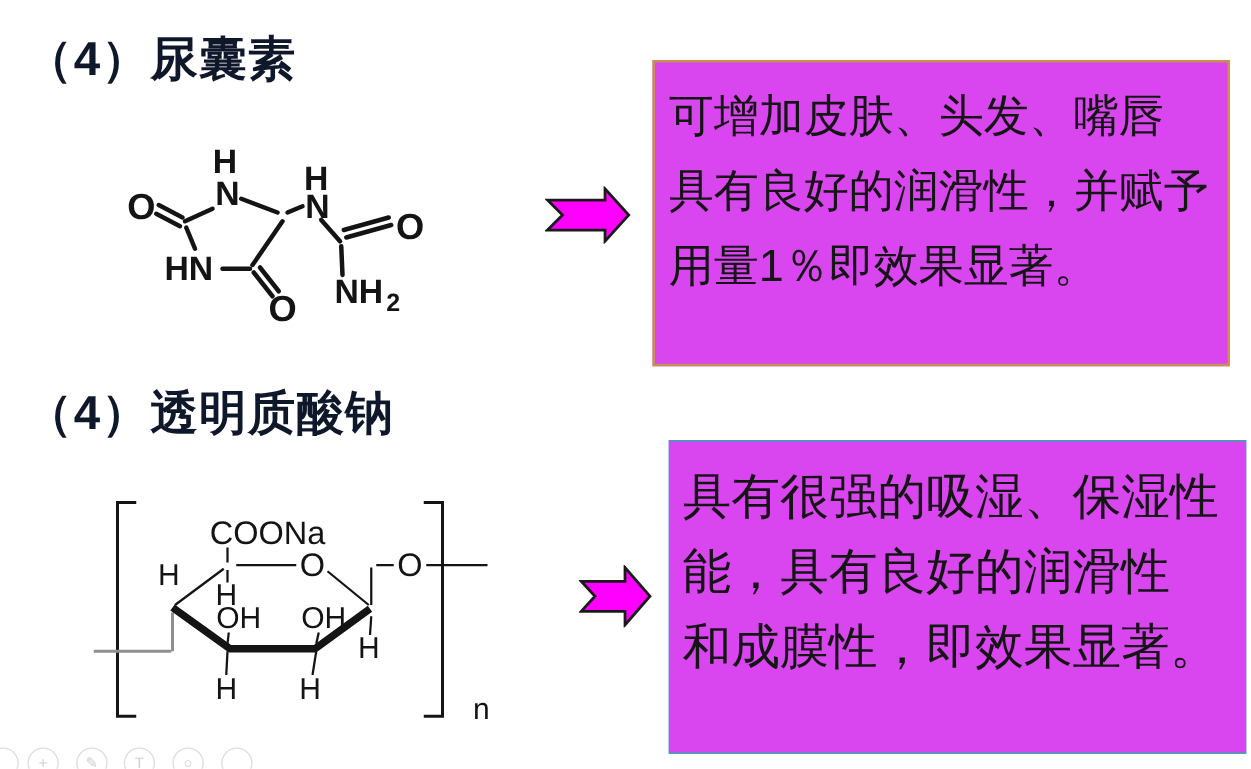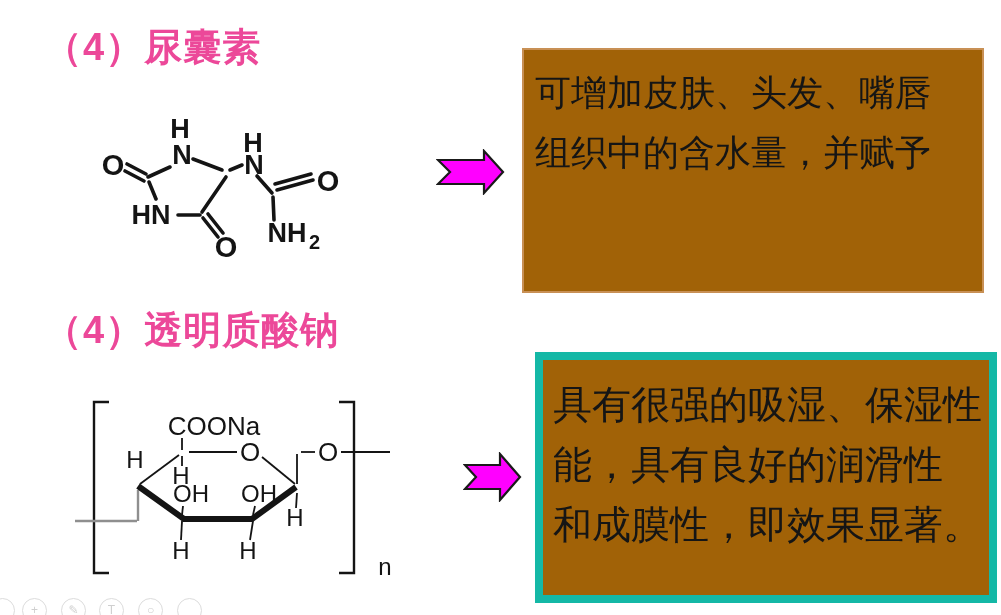--- a/index.html
+++ b/index.html
@@ -2,39 +2,39 @@
 <html><head>
 <meta charset="utf-8">
 <style>
   html,body{margin:0;padding:0;}
   body{
     width:1001px;height:615px;position:relative;overflow:hidden;
     background:#ffffff;
     font-family:"Liberation Sans",sans-serif;
   }
   .sec-title{
-    position:absolute;left:44px;
-    font-size:38px;font-weight:bold;color:#ec4899;
+    position:absolute;left:20px;
+    font-size:38px;font-weight:bold;color:#0f172a;
     letter-spacing:1px;white-space:nowrap;
   }
   #title-1{top:22px;}
   #title-2{top:305px;}
   .note-box{
-    position:absolute;background:#a16207;color:#151515;
+    position:absolute;background:#d946ef;color:#151515;
     box-sizing:border-box;
   }
   #note-1{
     left:522px;top:48px;width:462px;height:245px;
     border:2px solid #c89055;
     padding:13px 8px 0 11px;
     font-size:36px;line-height:60px;
   }
   #note-2{
     left:535px;top:352px;width:462px;height:251px;
-    border:8px solid #14b8a6;
+    border:1px solid #14b8a6;
     padding:15px 6px 0 10px;
     font-size:39px;line-height:60px;
   }
   .note-line{white-space:nowrap;}
   .mol-svg{position:absolute;}
   #mol-allantoin{left:85px;top:100px;}
   #mol-hyaluronate{left:60px;top:390px;}
   #arrow-1{position:absolute;left:436px;top:149px;}
   #arrow-2{position:absolute;left:463px;top:452px;}
   .mol-text{
@@ -130,21 +130,22 @@
   <polygon points="2,11 48,11 48,2 67,23 48,44 48,35 2,35 14,23" stroke-width="2.2" fill="#ff00ff"></polygon>
   <polygon points="2,11 48,11 48,2 67,23 48,44 48,35 2,35 14,23" fill="none" stroke-width="2.2" stroke="#1a1a1a"></polygon>
 </svg>
 <svg id="arrow-2" width="60" height="50" viewBox="0 0 60 50">
   <polygon points="2,13 37,13 37,2 57,25 37,48 37,37 2,37 13,25" stroke-width="2.2" fill="#ff00ff"></polygon>
   <polygon points="2,13 37,13 37,2 57,25 37,48 37,37 2,37 13,25" fill="none" stroke-width="2.2" stroke="#1a1a1a"></polygon>
 </svg>
 
 <div class="note-box" id="note-1">
   <div class="note-line">可增加皮肤、头发、嘴唇</div>
-  <div class="note-line">组织中的含水量，并赋予</div>
+  <div class="note-line">具有良好的润滑性，并赋予</div>
+  <div class="note-line">用量1％即效果显著。</div>
 </div>
 
 <div class="note-box" id="note-2">
   <div class="note-line">具有很强的吸湿、保湿性</div>
   <div class="note-line">能，具有良好的润滑性</div>
   <div class="note-line">和成膜性，即效果显著。</div>
 </div>
 
 <div>
   <div class="toolbar-btn" style="left:-10px;">

